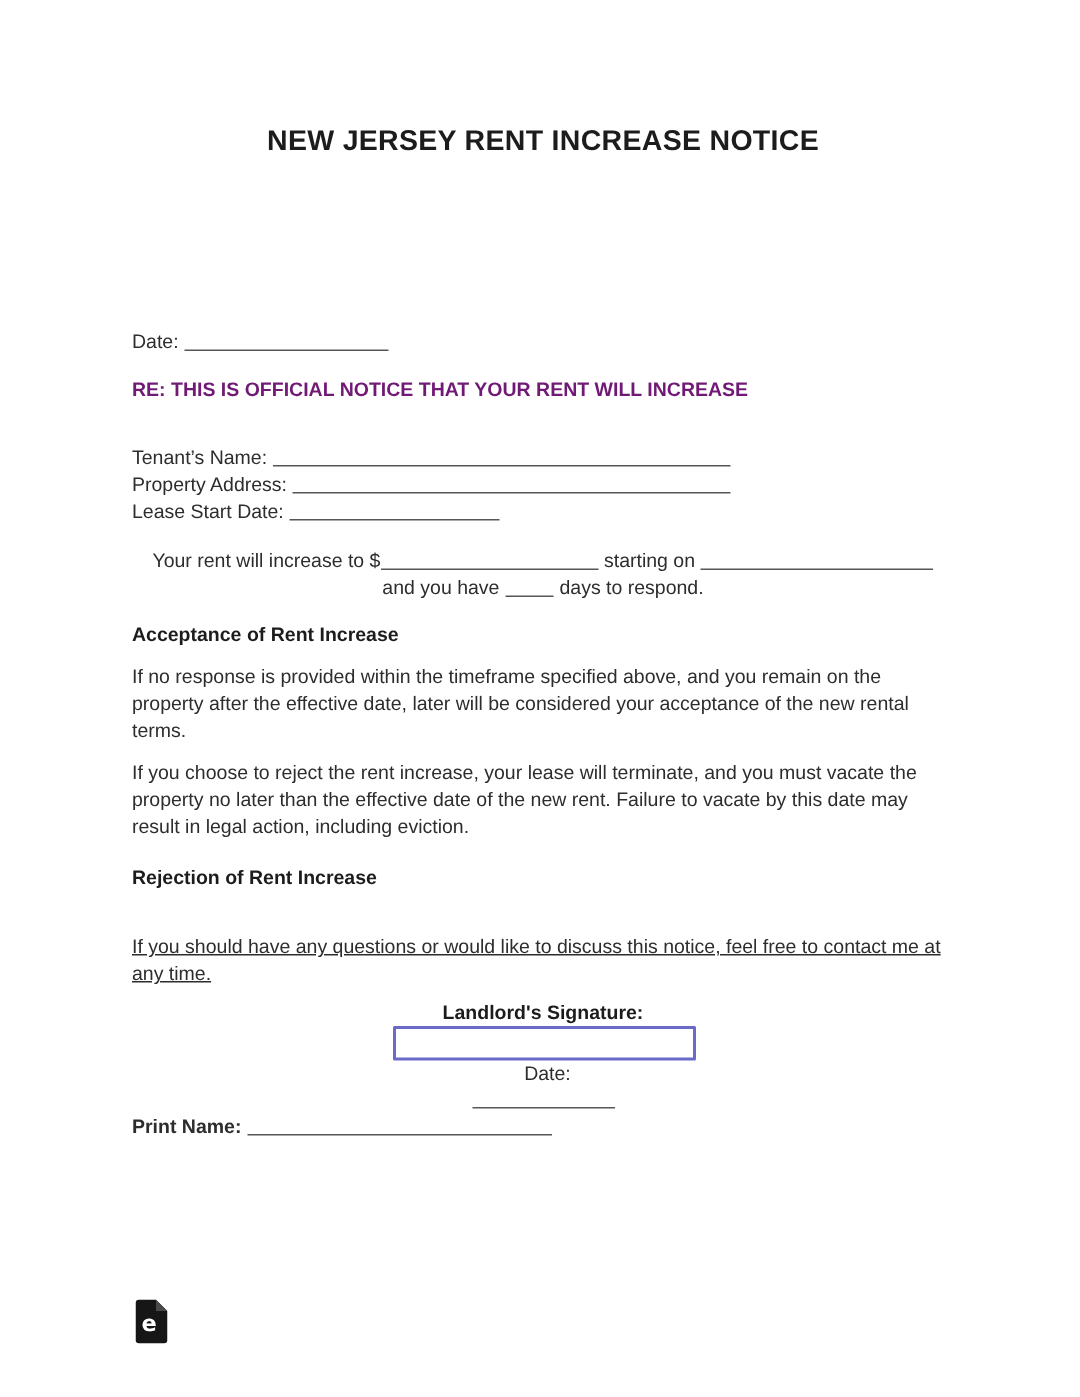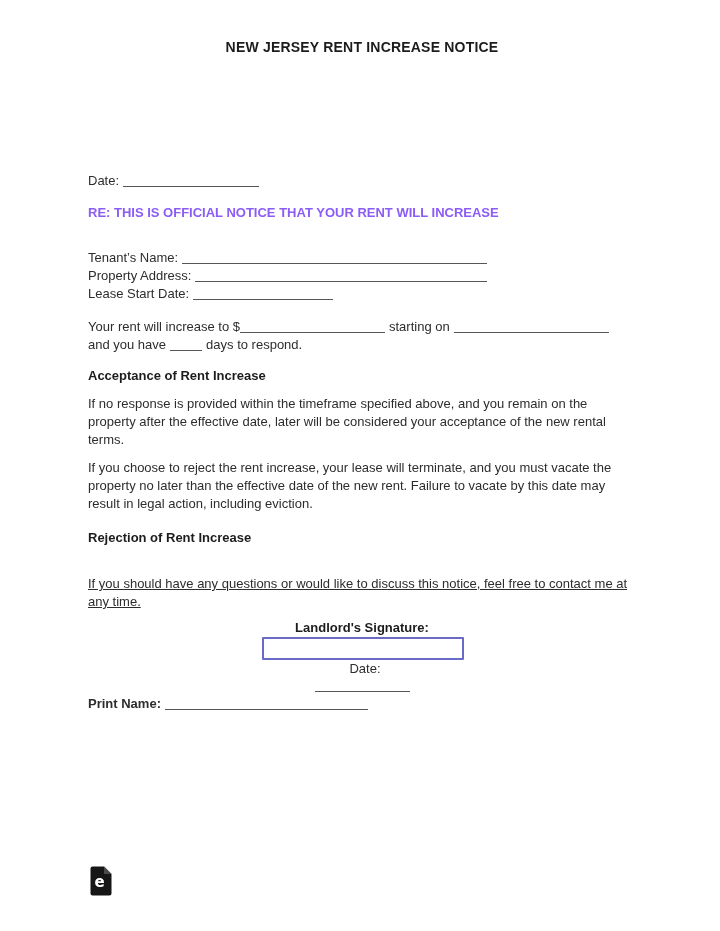--- a/index.html
+++ b/index.html
@@ -19,37 +19,37 @@
     overflow: hidden;
     box-sizing: border-box;
   }
   .content {
     position: absolute;
     left: 88px;
     top: 0;
     width: 548px;
   }
   .doc-title {
-    margin: 37px 0 0 0;
+    margin: 84px 0 0 0;
     text-align: center;
-    font-size: 14px;
+    font-size: 19px;
     line-height: 21px;
     font-weight: bold;
     color: #1c1c1c;
     letter-spacing: 0.2px;
   }
   .line { white-space: nowrap; }
   .block { margin: 0; }
   .date-line       { margin-top: 114px; }
-  .re-line         { margin-top: 14px; font-weight: bold; color: #8b5cf6; }
+  .re-line         { margin-top: 14px; font-weight: bold; color: #701a75; }
   .tenant-block    { margin-top: 27px; }
   .heading         { margin-top: 13px; font-weight: bold; color: #1c1c1c; }
   .heading-accept  { }
   .heading-reject  { margin-top: 16px; }
-  .notice-lines    { margin-top: 15px; }
+  .notice-lines    { margin-top: 15px; text-align: center; }
   .para            { margin-top: 10px; }
   .closing-para    { margin-top: 28px; text-decoration: underline; }
   .blank {
     display: inline-block;
     border-bottom: 1.5px solid #565656;
     height: 13px;
     vertical-align: -2px;
   }
   .sig-row {
     margin-top: 8px;

